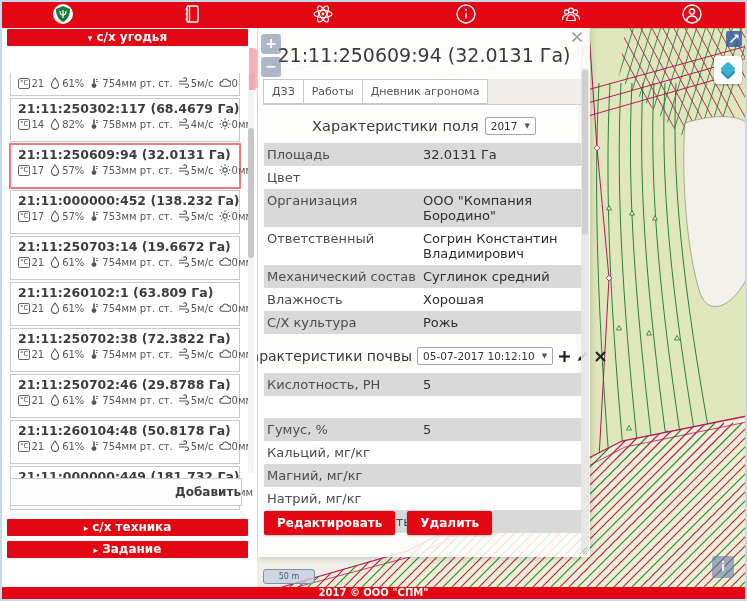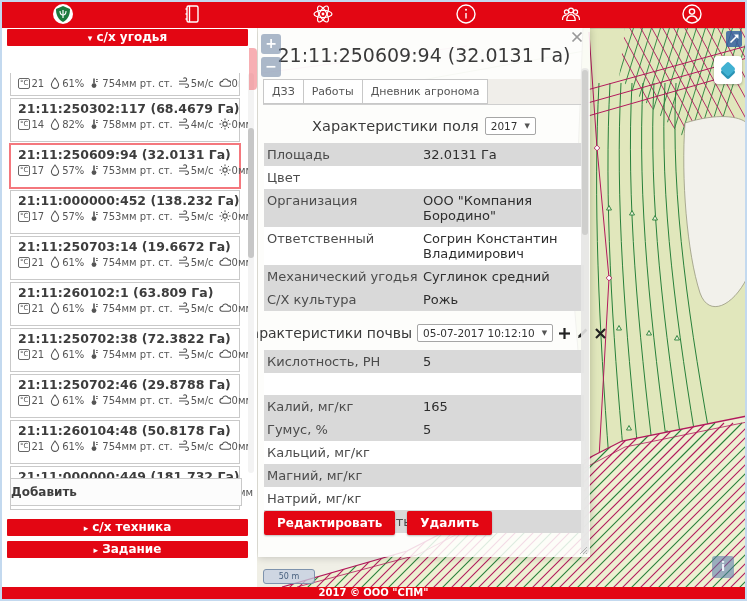--- a/index.html
+++ b/index.html
@@ -43,21 +43,21 @@
   .fieldlist{position:absolute;left:10px;top:45px;width:230px;display:flex;flex-direction:column;gap:2px;}
   .field-item{border:1px solid #c9c9c9;background:#fff;height:38px;padding:2px 7px;cursor:pointer;}
   .field-item.selected{border:2px solid #f4777d;margin:-1px;}
   .field-item.partial{height:18px;border-top:none;overflow:hidden;}
   .fi-title{font-size:12.5px;font-weight:bold;color:#3d3d3d;white-space:nowrap;}
   .fi-weather{display:flex;align-items:center;gap:2px;margin-top:2px;font-size:10px;color:#555;white-space:nowrap;}
   .fi-weather .wicon{width:12px;height:12px;flex:0 0 auto;}
   .tempbox{border:1px solid #666;border-radius:2px;font-size:7px;padding:0 1px;color:#555;line-height:9px;}
   .fi-weather .grp{display:flex;align-items:center;gap:1px;margin-right:3px;}
   .addbtn{position:absolute;left:10px;top:450px;width:230px;height:26px;background:#fcfcfc;border:1px solid #c9c9c9;
-          font-size:12px;font-weight:bold;color:#3d3d3d;text-align:left;line-height:26px;cursor:pointer;}
+          font-size:12px;font-weight:bold;color:#3d3d3d;text-align:right;line-height:26px;cursor:pointer;}
   .sb-scroll{position:absolute;right:3px;top:45px;width:6px;height:400px;background:#f3f3f3;border-radius:3px;}
   .sb-thumb{position:absolute;left:0;top:55px;width:6px;height:130px;background:#c7c7c7;border-radius:3px;cursor:pointer;}
   
   .panel{position:absolute;left:258px;top:28px;width:332px;height:529px;z-index:2;
          background:rgba(255,255,255,.84);box-shadow:0 0 8px rgba(0,0,0,.22);}
   .panel-close{position:absolute;right:7px;top:3px;width:12px;height:12px;cursor:pointer;}
   .panel-title{margin-top:16px;text-align:center;font-size:19px;color:#3a3a3a;}
   .tabs{display:flex;align-items:stretch;margin:13px 5px 0 5px;background:rgba(237,235,230,.85);
         border-bottom:1px solid #cfcfcf;}
   .tab{background:#fff;border:1px solid #c8c8c8;margin-right:-1px;padding:5px 8px;font-size:11px;color:#555;
@@ -747,24 +747,28 @@
     <span class="lbl">Организация</span>
     <span class="val">ООО "Компания Бородино"</span>
   </div>
 
   <div class="trow odd">
     <span class="lbl">Ответственный</span>
     <span class="val">Согрин Константин Владимирович</span>
   </div>
 
   <div class="trow even">
-    <span class="lbl">Механический угодья</span>
+    <span class="lbl">Механический состав</span>
     <span class="val">Суглинок средний</span>
   </div>
 
+  <div class="trow odd">
+    <span class="lbl">Влажность</span>
+    <span class="val">Хорошая</span>
+  </div>
 
   <div class="trow even">
     <span class="lbl">С/Х культура</span>
     <span class="val">Рожь</span>
   </div>
 </div>
 
     <div class="soil-head">
       <span>Характеристики почвы</span>
       <span class="selectbox">
@@ -786,24 +790,20 @@
     <div class="dtable" id="soil-table">
   <div class="trow even">
     <span class="lbl">Кислотность, PH</span>
     <span class="val">5</span>
   </div>
 
   <div class="trow odd">
     <span class="val"></span>
   </div>
 
-  <div class="trow even">
-    <span class="lbl">Калий, мг/кг</span>
-    <span class="val">165</span>
-  </div>
 
 
   <div class="trow even">
     <span class="lbl">Гумус, %</span>
     <span class="val">5</span>
   </div>
 
   <div class="trow odd">
     <span class="lbl">Кальций, мг/кг</span>
     <span class="val"></span>

